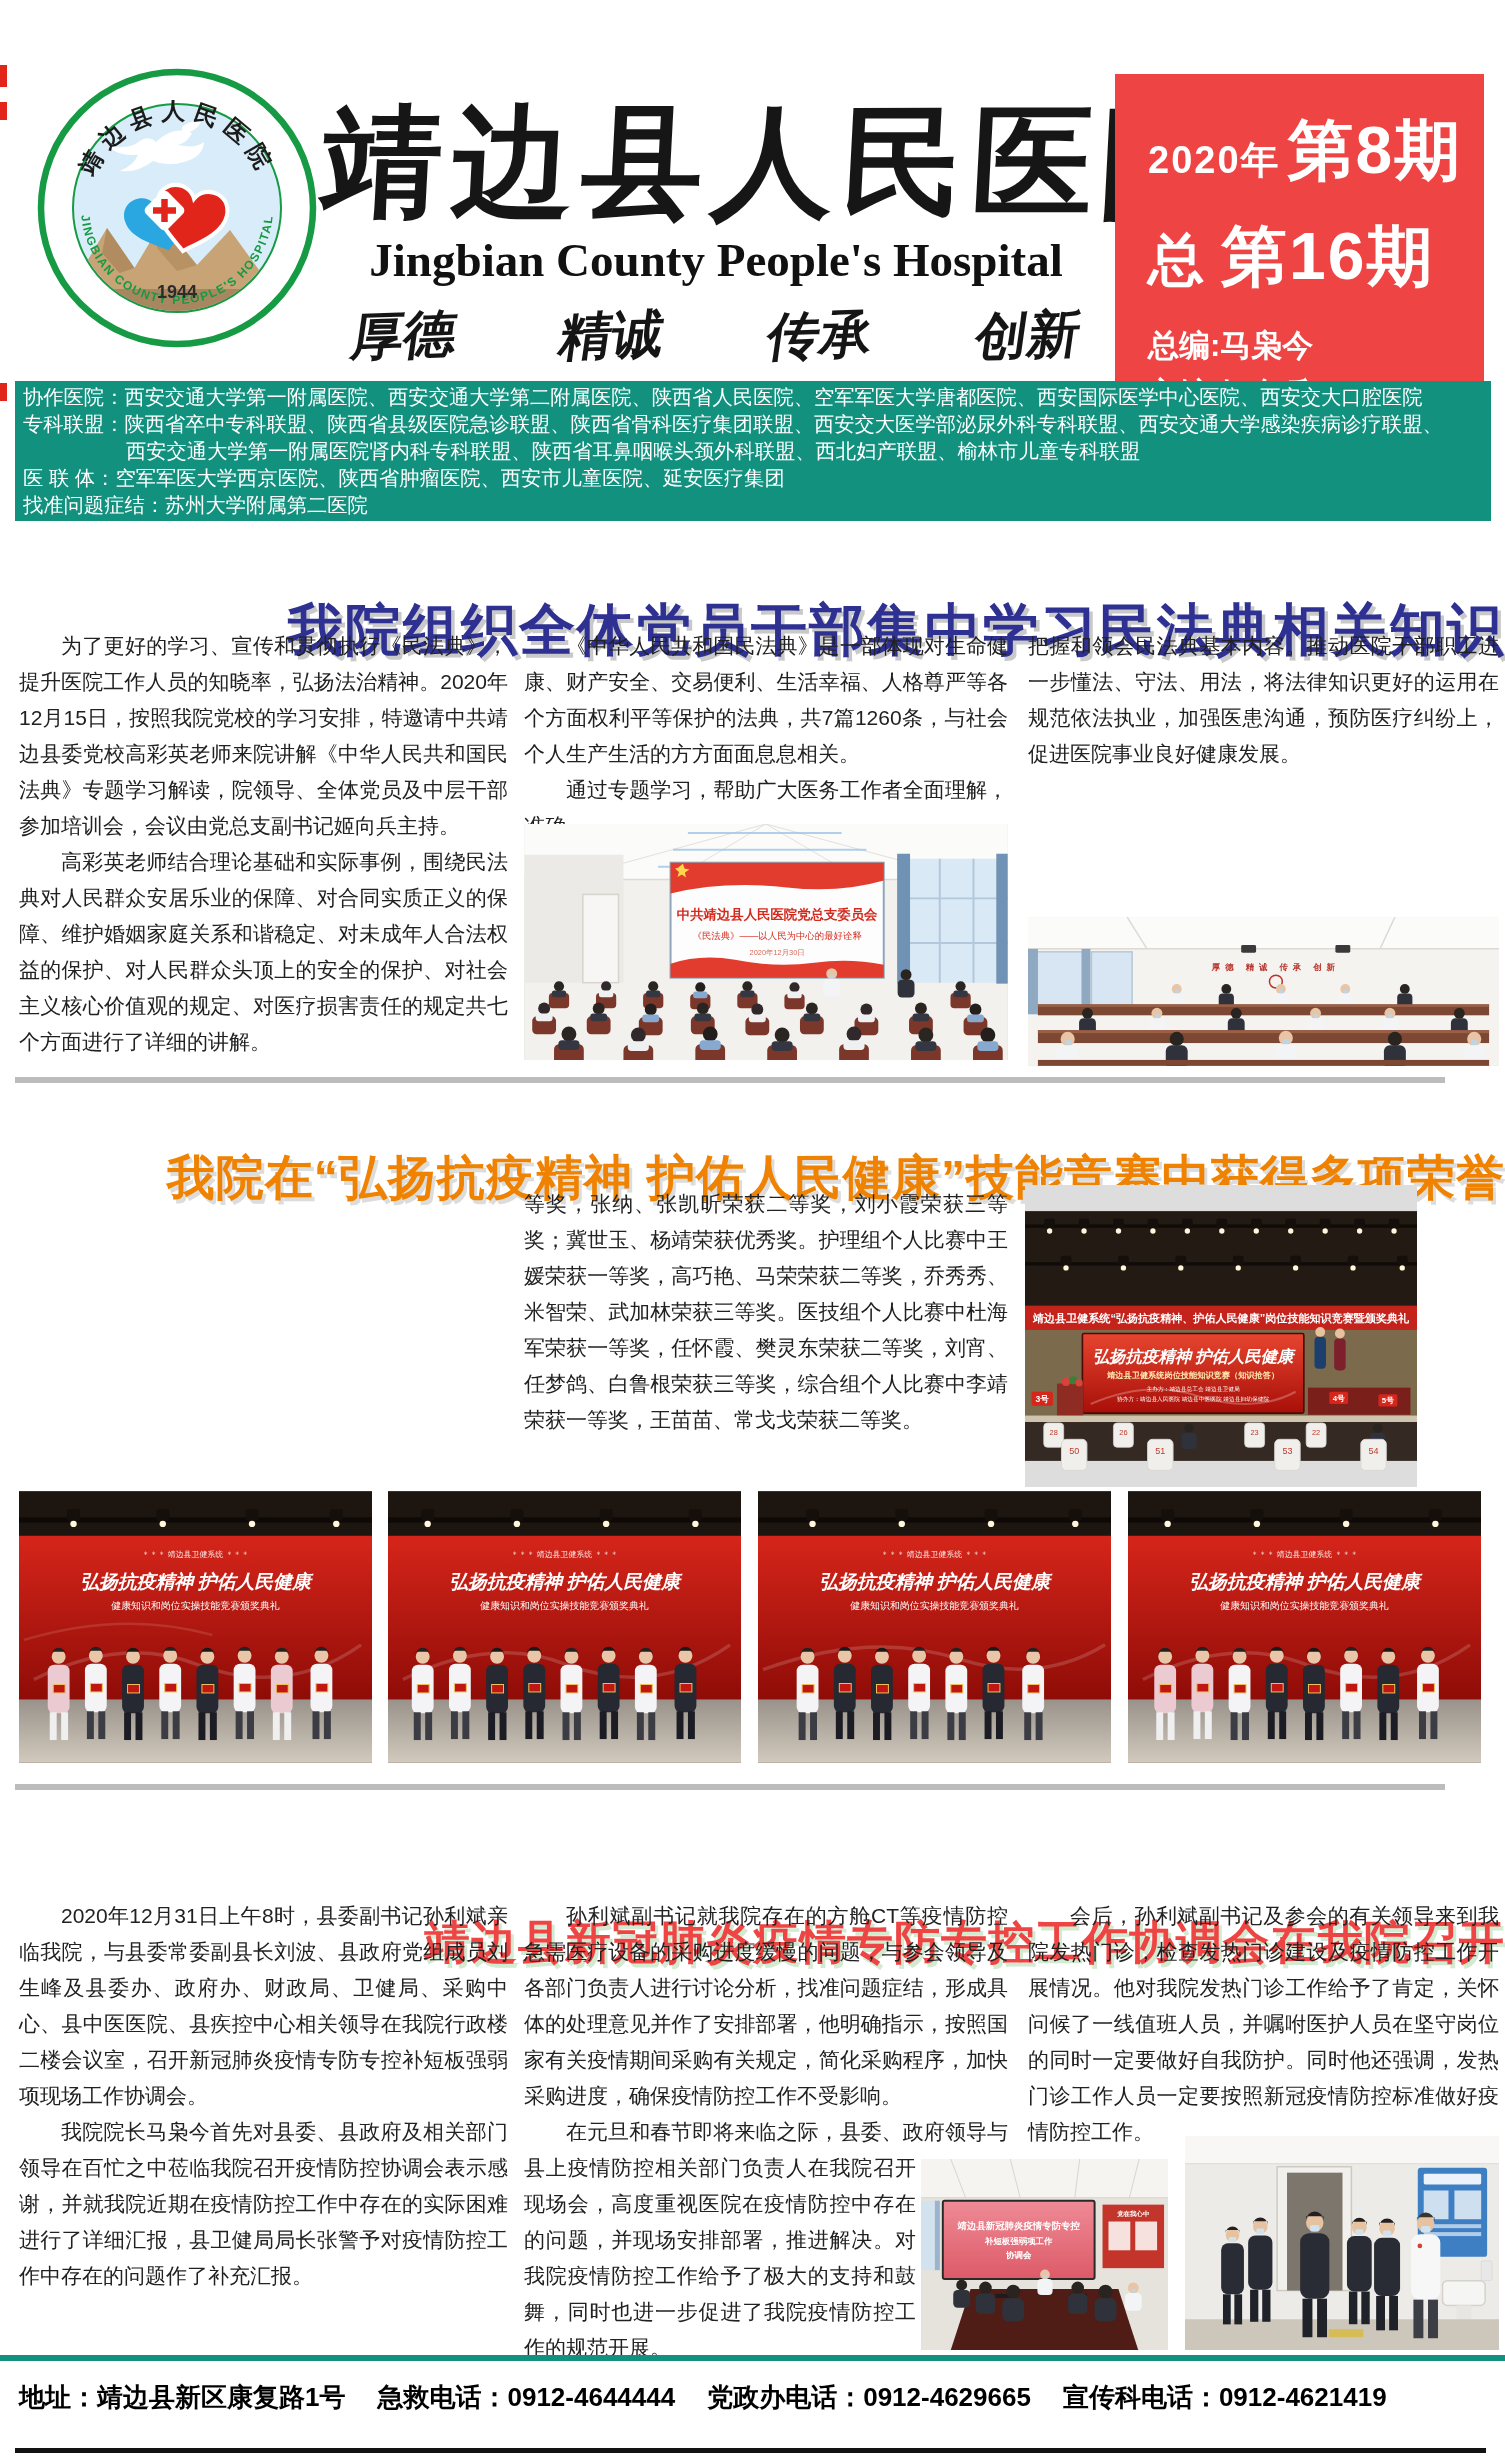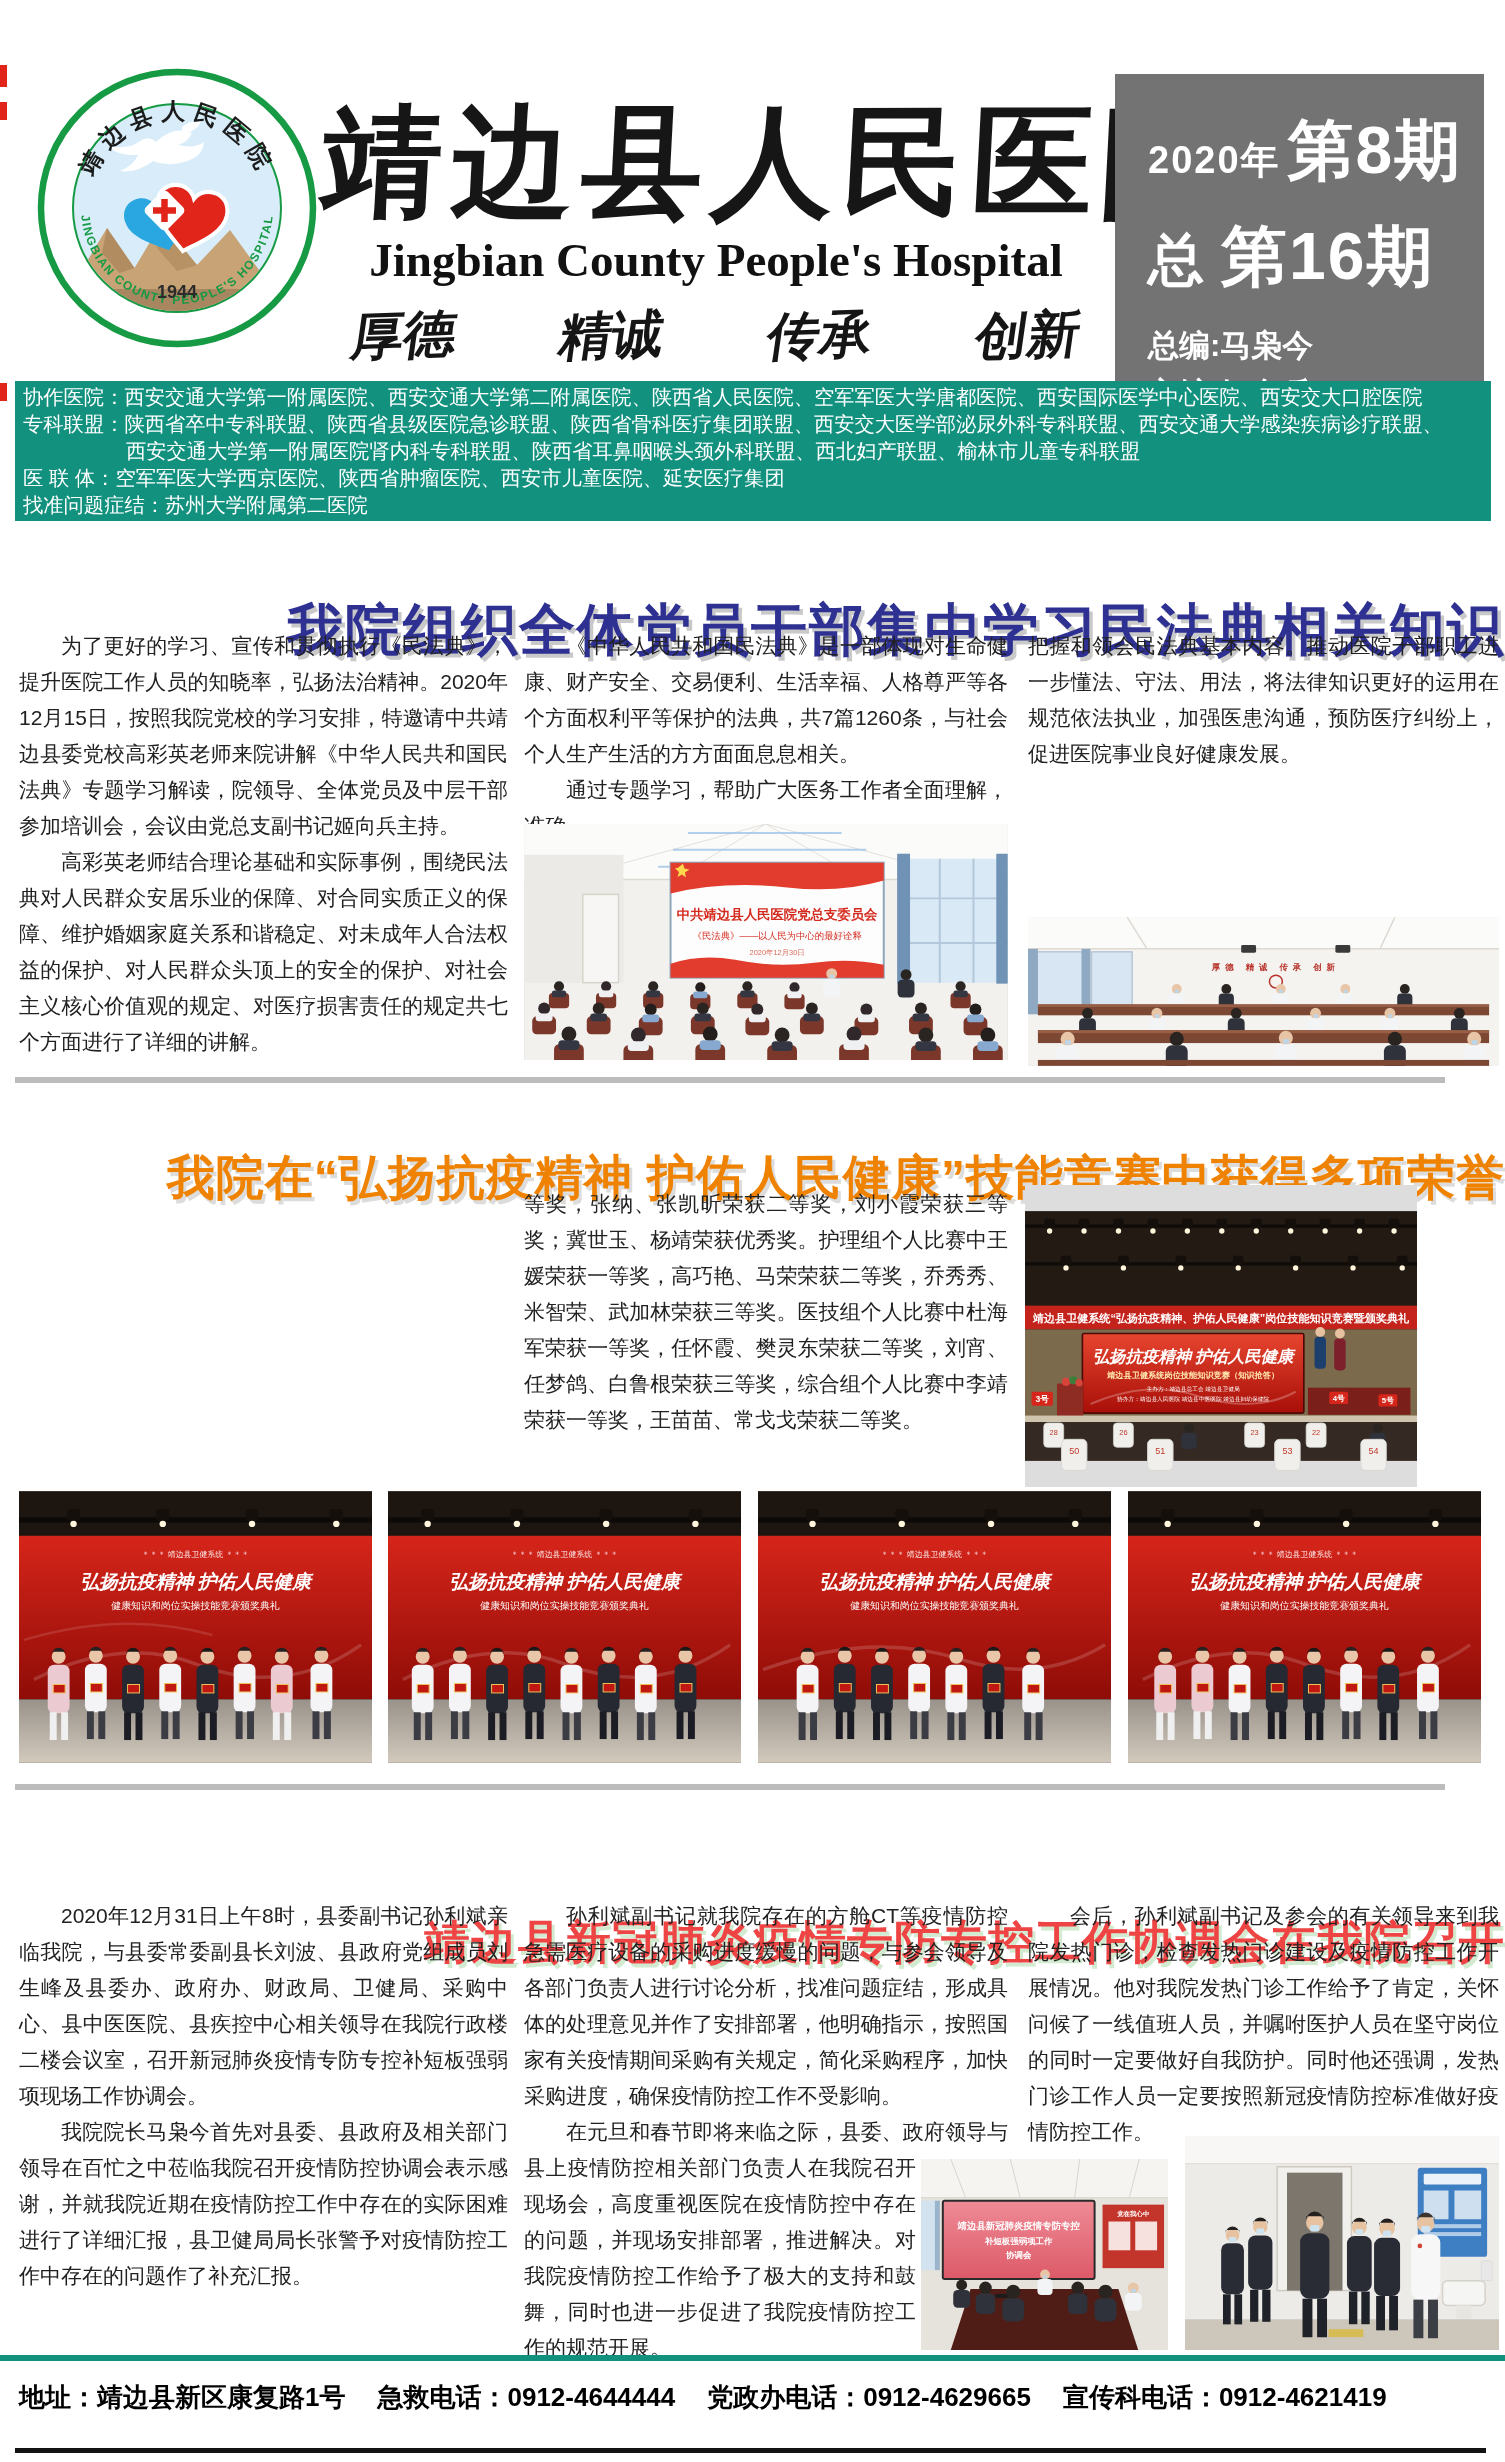--- a/index.html
+++ b/index.html
@@ -12,21 +12,21 @@
   .mast-center{left:322px;top:97px;width:788px;}
   .title-cn{font-family:"Liberation Serif",serif;font-weight:bold;color:#161616;
             font-size:121px;letter-spacing:9px;white-space:nowrap;line-height:1.1;
             transform:skewX(-3deg);}
   .title-en{font-family:"Liberation Serif",serif;font-weight:bold;color:#111;
             font-size:47px;text-align:center;margin-top:3px;white-space:nowrap;}
   .motto{display:flex;justify-content:space-between;margin-top:14px;padding:0 30px;
          font-family:"Liberation Serif",serif;font-weight:bold;font-size:52px;color:#151515;}
   .motto span{transform:skewX(-10deg) rotate(-2deg);}
 
-  .issue{left:1115px;top:74px;width:369px;height:415px;background:#737373;color:#fff;
+  .issue{left:1115px;top:74px;width:369px;height:415px;background:#ef4444;color:#fff;
          box-sizing:border-box;padding:32px 15px 0 33px;}
   .issue-l1{white-space:nowrap;}
   .iy{font-size:38px;font-weight:bold;letter-spacing:2px;}
   .ino{font-size:66px;font-weight:bold;margin-left:7px;letter-spacing:2px;}
   .issue-l2{white-space:nowrap;margin-top:16px;}
   .itot{font-size:56px;font-weight:bold;margin-right:17px;}
   .ino2{font-size:66px;font-weight:bold;letter-spacing:2px;}
   .ed{font-size:31px;line-height:48px;font-weight:bold;white-space:nowrap;}
   .ed-first{margin-top:20px;}
   .ed-ind{padding-left:96px;}

